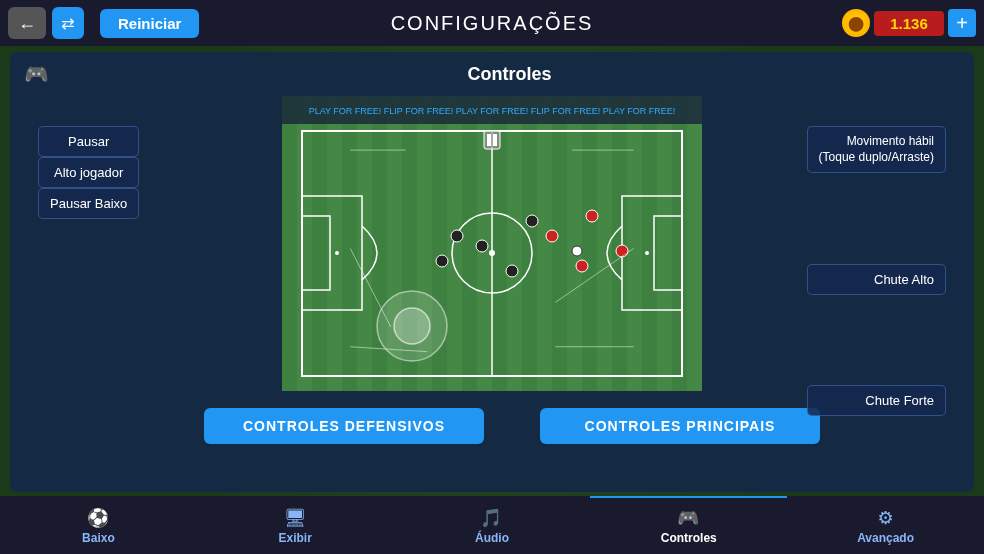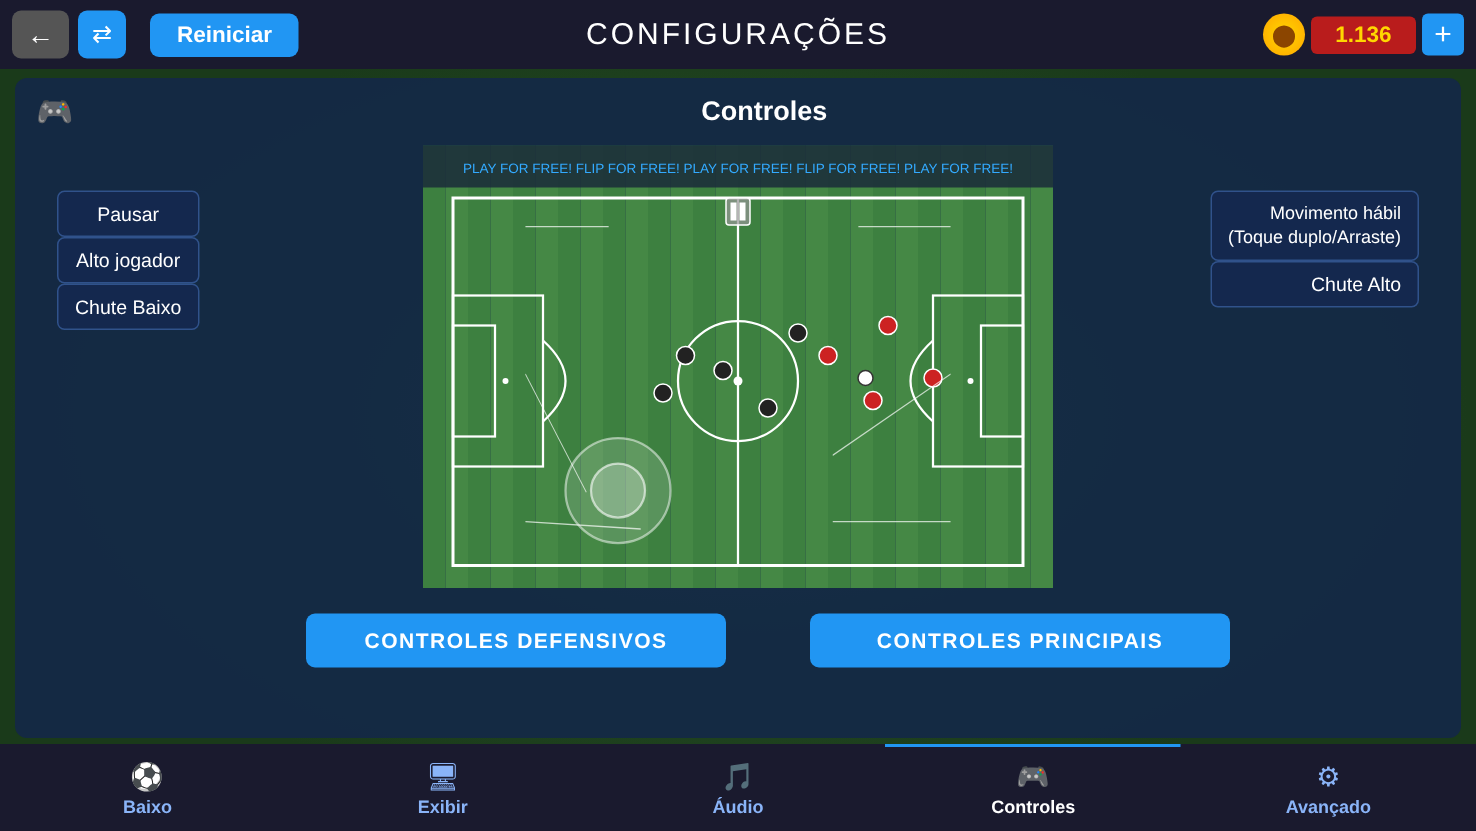--- a/index.html
+++ b/index.html
@@ -241,24 +241,25 @@
       height: 290px;
       top: 30px;
       z-index: 7;
     }
 
     .label-container-right {
       position: absolute;
       right: 14px;
       display: flex;
       flex-direction: column;
-      justify-content: flex-start;
+      justify-content: space-between;
       height: 290px;
       top: 30px;
       z-index: 7;
+      gap: 48px;
     }
 
     .lbl {
       background: rgba(20, 40, 80, 0.85);
       border: 1px solid rgba(100, 160, 255, 0.35);
       border-radius: 5px;
       padding: 7px 11px;
       color: white;
       font-size: 13px;
       text-align: center;
@@ -299,26 +300,27 @@
   <div class="section-header">
     <span class="gamepad-icon">🎮</span>
     <span class="section-title">Controles</span>
   </div>
 
   <div style="position:relative; height: 300px;">
 
     <div class="label-container-left">
       <div class="lbl">Pausar</div>
       <div class="lbl">Alto jogador</div>
-      <div class="lbl">Chute Baixo</div>
+      <div class="lbl">Pausar Baixo</div>
     </div>
 
     <div class="label-container-right">
       <div class="lbl lbl-right" style="font-size:12px; line-height:1.3">Movimento hábil<br>(Toque duplo/Arraste)</div>
       <div class="lbl lbl-right">Chute Alto</div>
+      <div class="lbl lbl-right">Chute Forte</div>
     </div>
 
     <div style="position:absolute; left:50%; top:0; transform:translateX(-50%); width:420px; height:295px;">
       <svg class="field-svg" viewBox="0 0 420 295" xmlns="http://www.w3.org/2000/svg">
 
         <defs>
           <linearGradient id="fieldGrad" x1="0%" y1="0%" x2="0%" y2="100%">
             <stop offset="0%" style="stop-color:#3a7d3a;stop-opacity:1"></stop>
             <stop offset="50%" style="stop-color:#4a8f4a;stop-opacity:1"></stop>
             <stop offset="100%" style="stop-color:#3a7d3a;stop-opacity:1"></stop>

